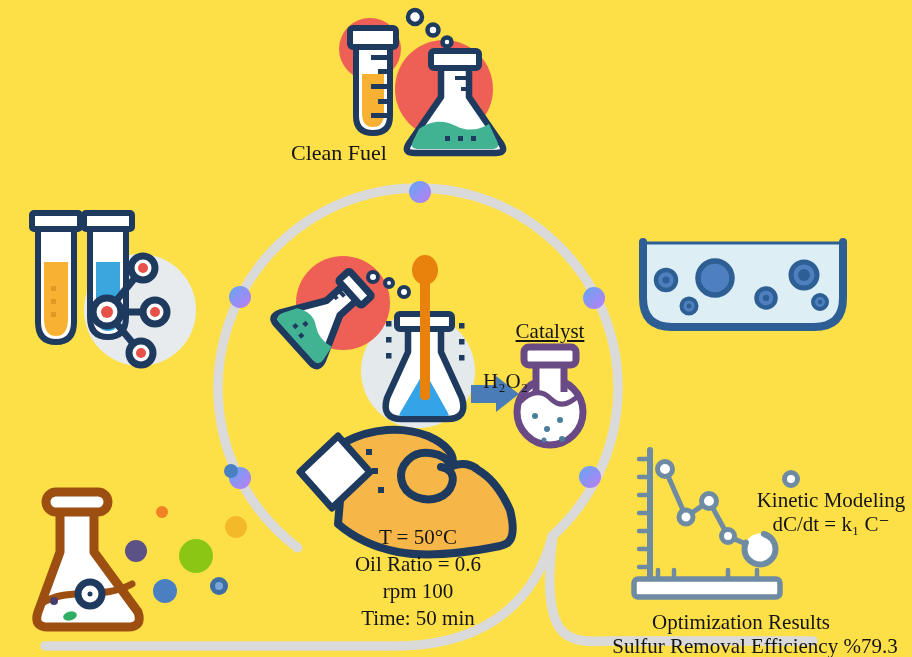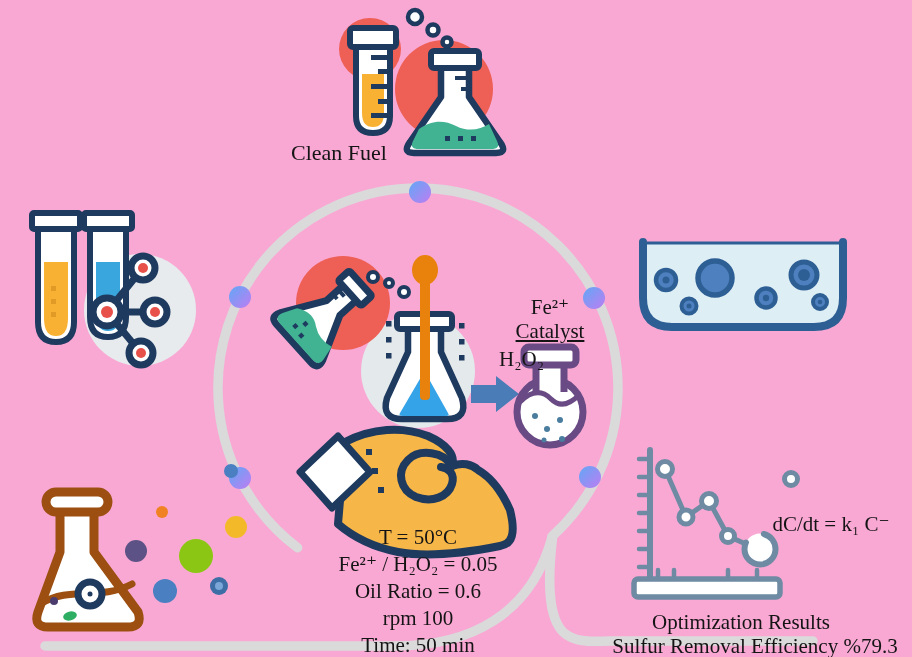--- a/index.html
+++ b/index.html
@@ -1,16 +1,16 @@
 <!DOCTYPE html>
 <html><head>
 <meta charset="utf-8">
 <style>
   html,body{margin:0;padding:0;background:#fff;}
-  .canvas{position:relative;width:912px;height:657px;background:#f9a8d4;overflow:hidden;
+  .canvas{position:relative;width:912px;height:657px;background:#fde047;overflow:hidden;
           font-family:"Liberation Serif","DejaVu Serif",serif;color:#111;}
   .art{position:absolute;left:0;top:0;}
   .lbl{position:absolute;white-space:nowrap;font-size:21px;line-height:26px;color:#141414;}
   .ctr{text-align:center;}
   .cond-line{height:27px;}
 </style>
 </head>
 <body>
 
 <div class="canvas">
@@ -245,31 +245,30 @@
       <circle cx="709" cy="501" r="7.5"></circle>
           <circle cx="728" cy="536" r="6.5"></circle>
     </g>
     <circle cx="760" cy="549" r="15.5" stroke-width="6" fill="#fff" stroke-dasharray="55 21.5 25"></circle>
     <circle cx="791" cy="479" r="6.5" stroke-width="5" fill="#fff"></circle>
   </g>
 </svg>
 
   <div class="lbl" style="left:291px;top:140px;font-size:22px;">Clean Fuel</div>
 
-  <div class="lbl ctr" style="left:500px;top:294px;width:100px;">Fe²⁺</div>
   <div class="lbl ctr" style="left:500px;top:318px;width:100px;text-decoration:underline;">Catalyst</div>
 
-  <div class="lbl" style="left:483px;top:346px;margin-left:16px;">H₂O₂</div>
+  <div class="lbl" style="left:483px;top:368px;">H₂O₂</div>
 
   <div class="lbl ctr" style="left:308px;top:524px;width:220px;">
     <div class="cond-line">T = 50°C</div>
-    <div class="cond-line">Fe²⁺ / H₂O₂ = 0.05</div>
     <div class="cond-line">Oil Ratio = 0.6</div>
     <div class="cond-line">rpm 100</div>
     <div class="cond-line">Time: 50 min</div>
   </div>
 
+  <div class="lbl ctr" style="left:750px;top:487px;width:162px;">Kinetic Modeling</div>
   <div class="lbl ctr" style="left:750px;top:511px;width:162px;">dC/dt = k₁ C⁻</div>
 
   <div class="lbl ctr" style="left:641px;top:609px;width:200px;">Optimization Results</div>
   <div class="lbl ctr" style="left:597px;top:633px;width:316px;">Sulfur Removal Efficiency %79.3</div>
 
 </div>
 
 </body></html>

